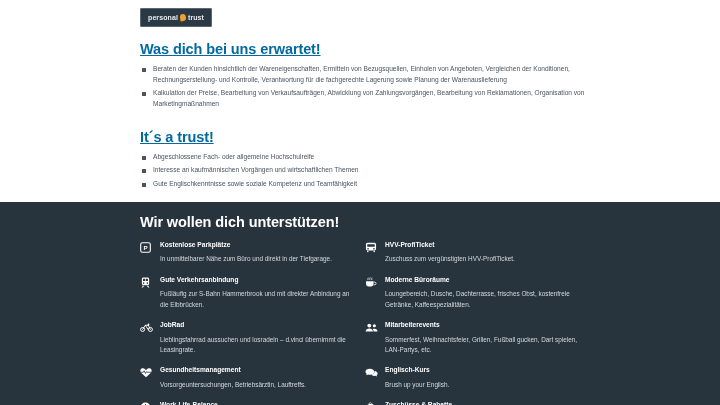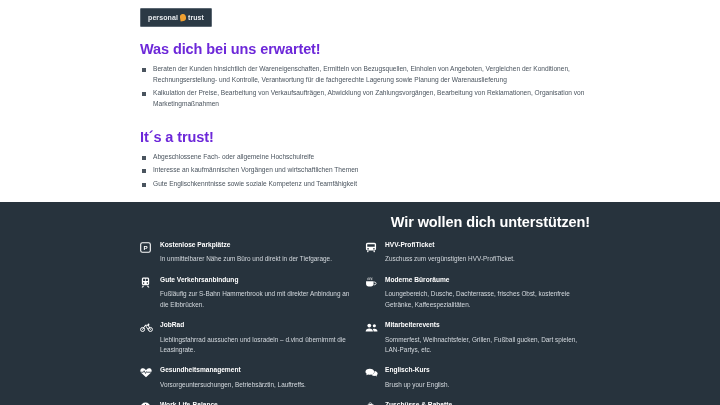--- a/index.html
+++ b/index.html
@@ -55,23 +55,24 @@
     vertical-align: -1px;
     background: #f0a030;
     border-radius: 50% 50% 50% 0;
     transform: rotate(-10deg);
   }
 
   
   h2.sec-title {
     font-size: 14.5px;
     font-weight: bold;
-    color: #6d28d9;
+    color: #0369a1;
     margin: 6px 0 7px 0;
     letter-spacing: -.1px;
+    text-decoration: underline;
   }
   ul.blist {
     list-style: none;
     margin: 0;
     padding: 0;
   }
   ul.blist li {
     position: relative;
     padding-left: 13px;
     margin-bottom: 3px;
@@ -98,21 +99,20 @@
     padding: 12px 0 14px 0;
     margin-top: 12px;
     box-sizing: border-box;
   }
   .dark-band h2 {
     font-size: 14.5px;
     font-weight: bold;
     color: #ffffff;
     margin: 0 0 11px 0;
     letter-spacing: -.1px;
-    text-align: right;
   }
   .perks-grid {
     display: flex;
     gap: 0;
   }
   .perks-col {
     width: 225px;
     flex: 0 0 225px;
   }
   .perk {

